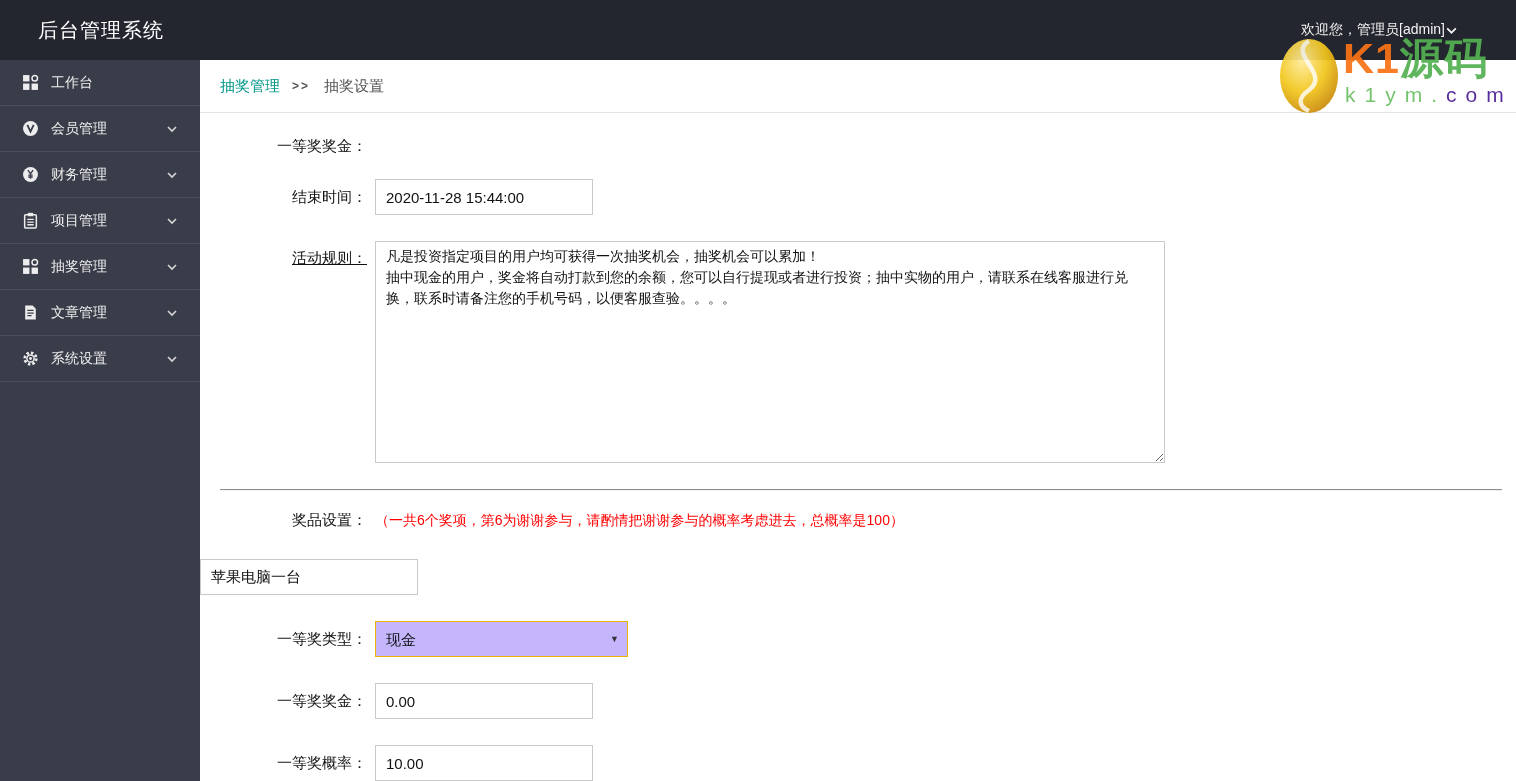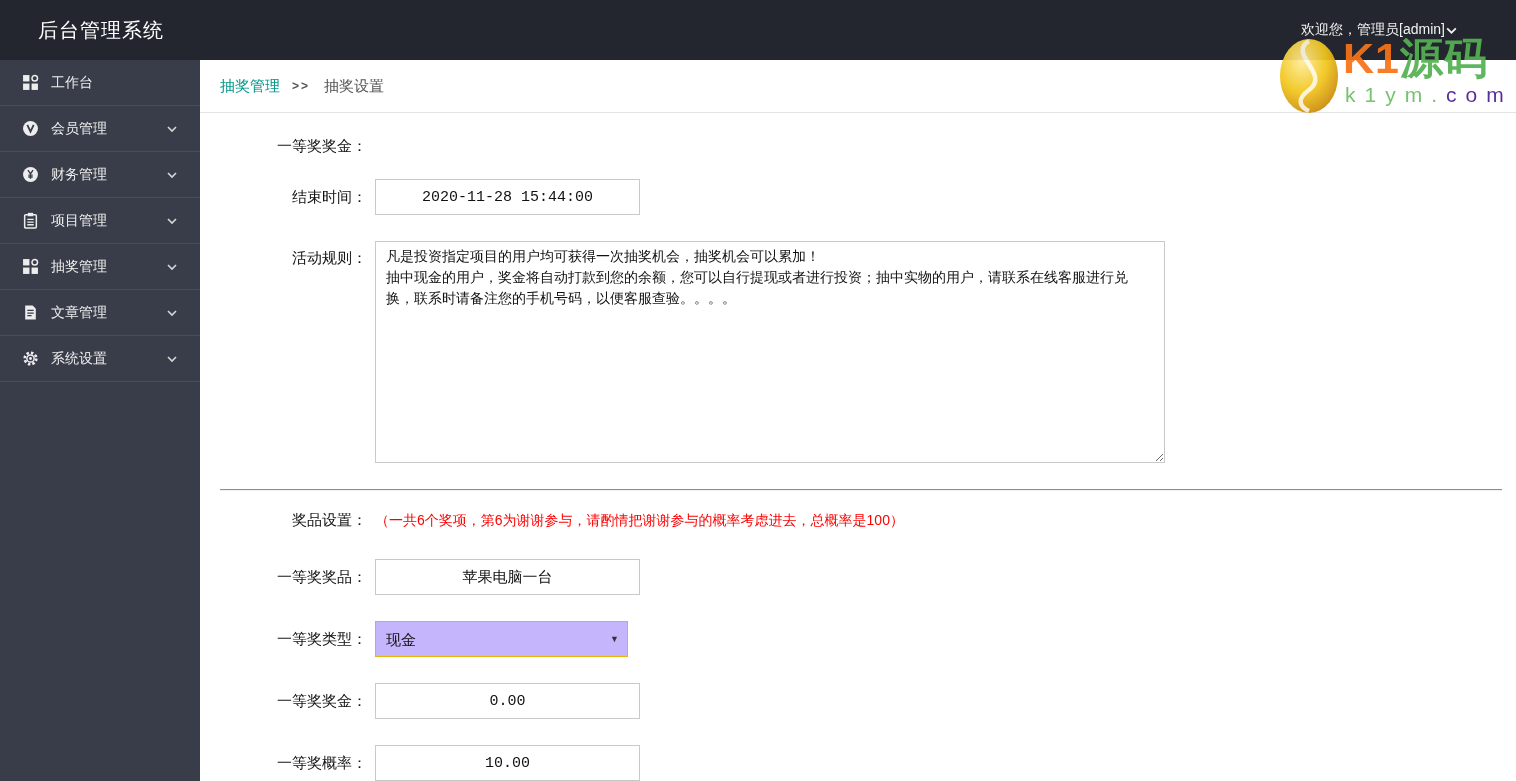--- a/index.html
+++ b/index.html
@@ -48,30 +48,29 @@
   .crumb-sep { color:#555; font-size:12px; font-weight:bold; letter-spacing:2px; margin:0 14px 0 12px; }
   .crumb-current { color:#555; }
 
   .form-area { padding-top:23px; }
   .form-row { display:flex; align-items:center; margin-bottom:26px; }
   .form-row.top { align-items:flex-start; }
   .form-label {
     width:175px; flex:none; text-align:right; padding-right:8px;
     font-size:15px; color:#111; line-height:36px;
   }
-  .form-row.top .form-label { line-height:20px; padding-top:7px; }
+  .form-row.top .form-label { line-height:20px; padding-top:7px;text-decoration:underline; }
   .section-row { margin-bottom:23px; }
   .section-row .form-label { line-height:20px; }
 
   .text-input {
-    width:265px; height:36px; border:1px solid #c9c9c9; background:#fff;
+    width:218px; height:36px; border:1px solid #c9c9c9; background:#fff;
     padding:0 10px; font-size:15px; color:#111;
-    font-family:Liberation Mono, monospace;
+    font-family:Liberation Sans, sans-serif;
     outline:none;
-    text-align:center;
   }
   .rules-textarea {
     width:790px; height:222px; border:1px solid #c9c9c9; background:#fff;
     padding:4px 10px; font-size:14px; line-height:21px; color:#111;
     font-family:"Liberation Sans","DejaVu Sans",sans-serif;
     outline:none; resize:both;
   }
   .select-wrap { position:relative; width:253px; height:36px; }
   .select-wrap select {
     width:100%; height:100%; border:1px solid #eab308; background:#c4b5fd;
@@ -254,21 +253,20 @@
     </div>
 
     <hr class="divider">
 
     <div class="form-row section-row">
       <div class="form-label section-label-strong" style="line-height:22px;">奖品设置：</div>
       <div class="hint-red">（一共6个奖项，第6为谢谢参与，请酌情把谢谢参与的概率考虑进去，总概率是100）</div>
     </div>
 
     <div class="form-row" style="margin-top:28px;">
-      <div class="form-label">一等奖奖品：</div>
       <input class="text-input" type="text" value="苹果电脑一台" style="">
     </div>
 
     <div class="form-row">
       <div class="form-label">一等奖类型：</div>
       <div class="select-wrap">
         <select>
           <option>现金</option>
         </select>
         <span class="select-arrow">▼</span>

